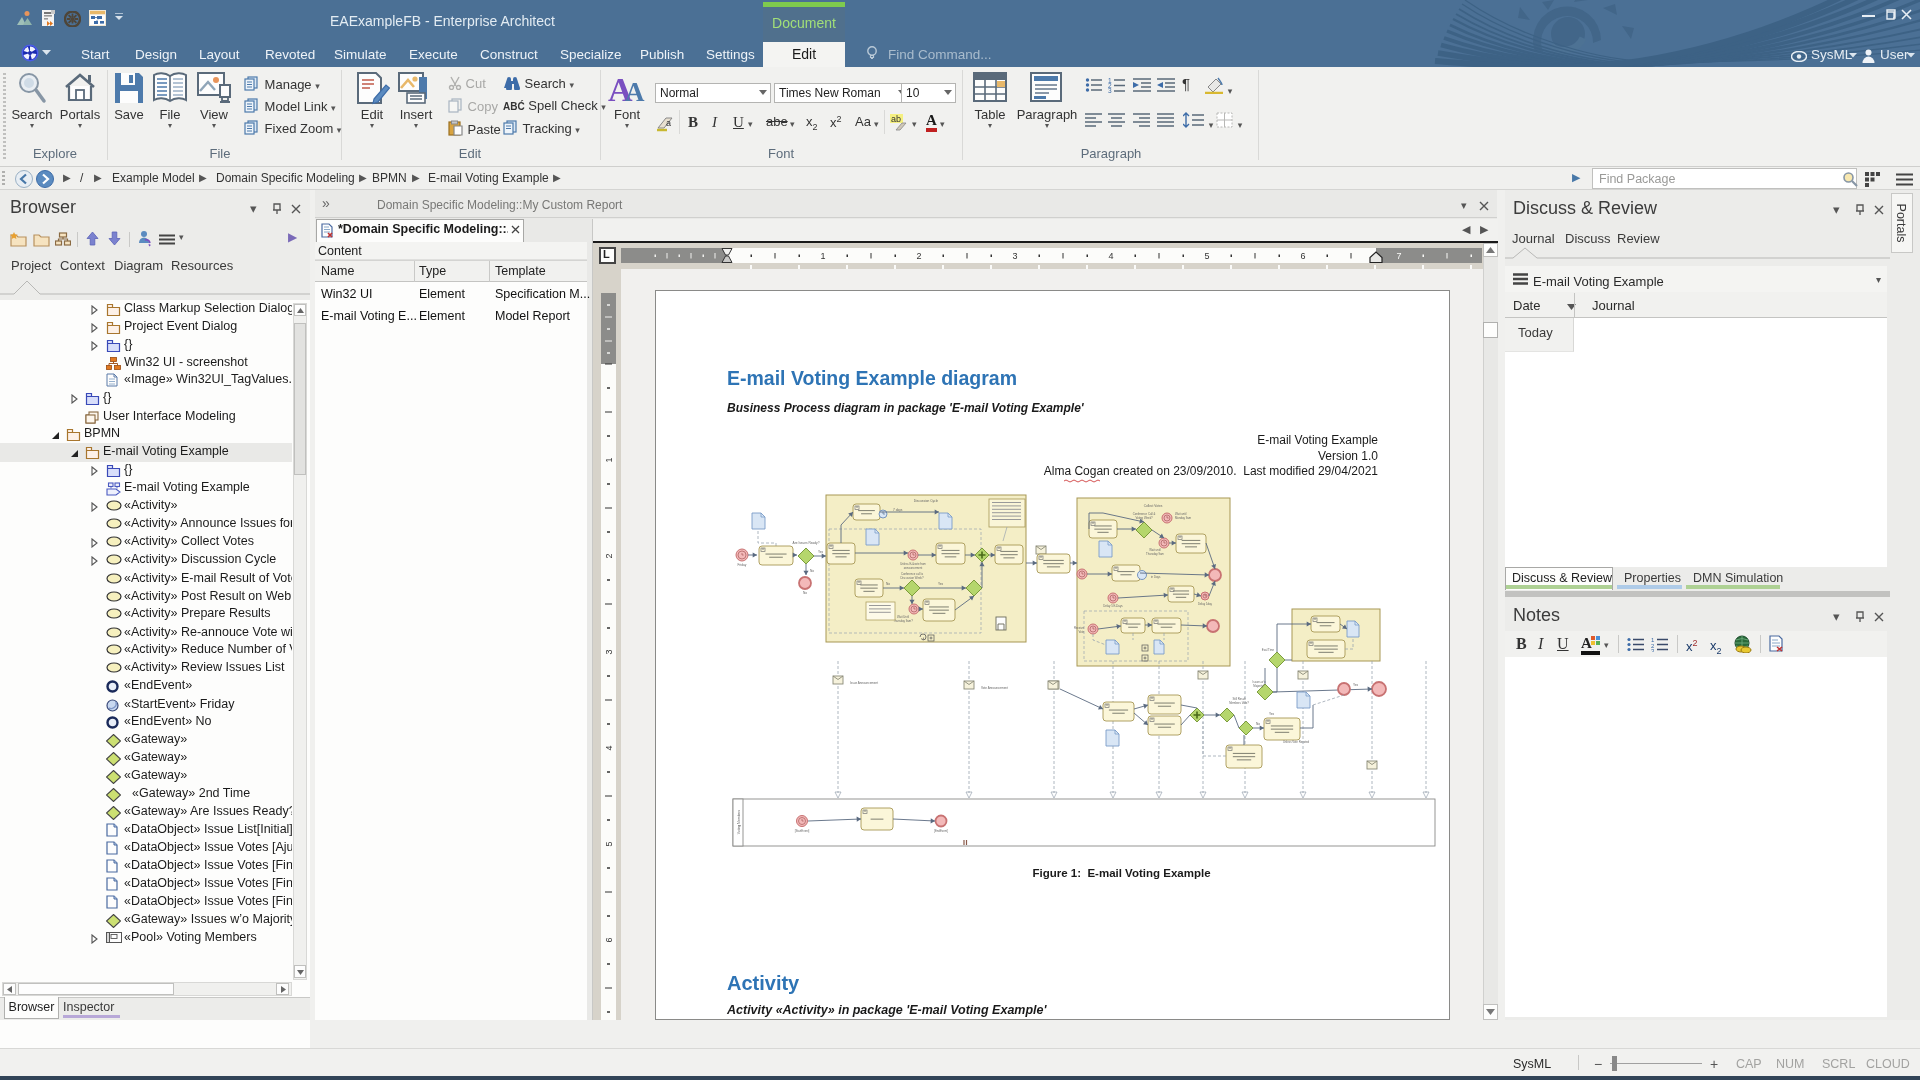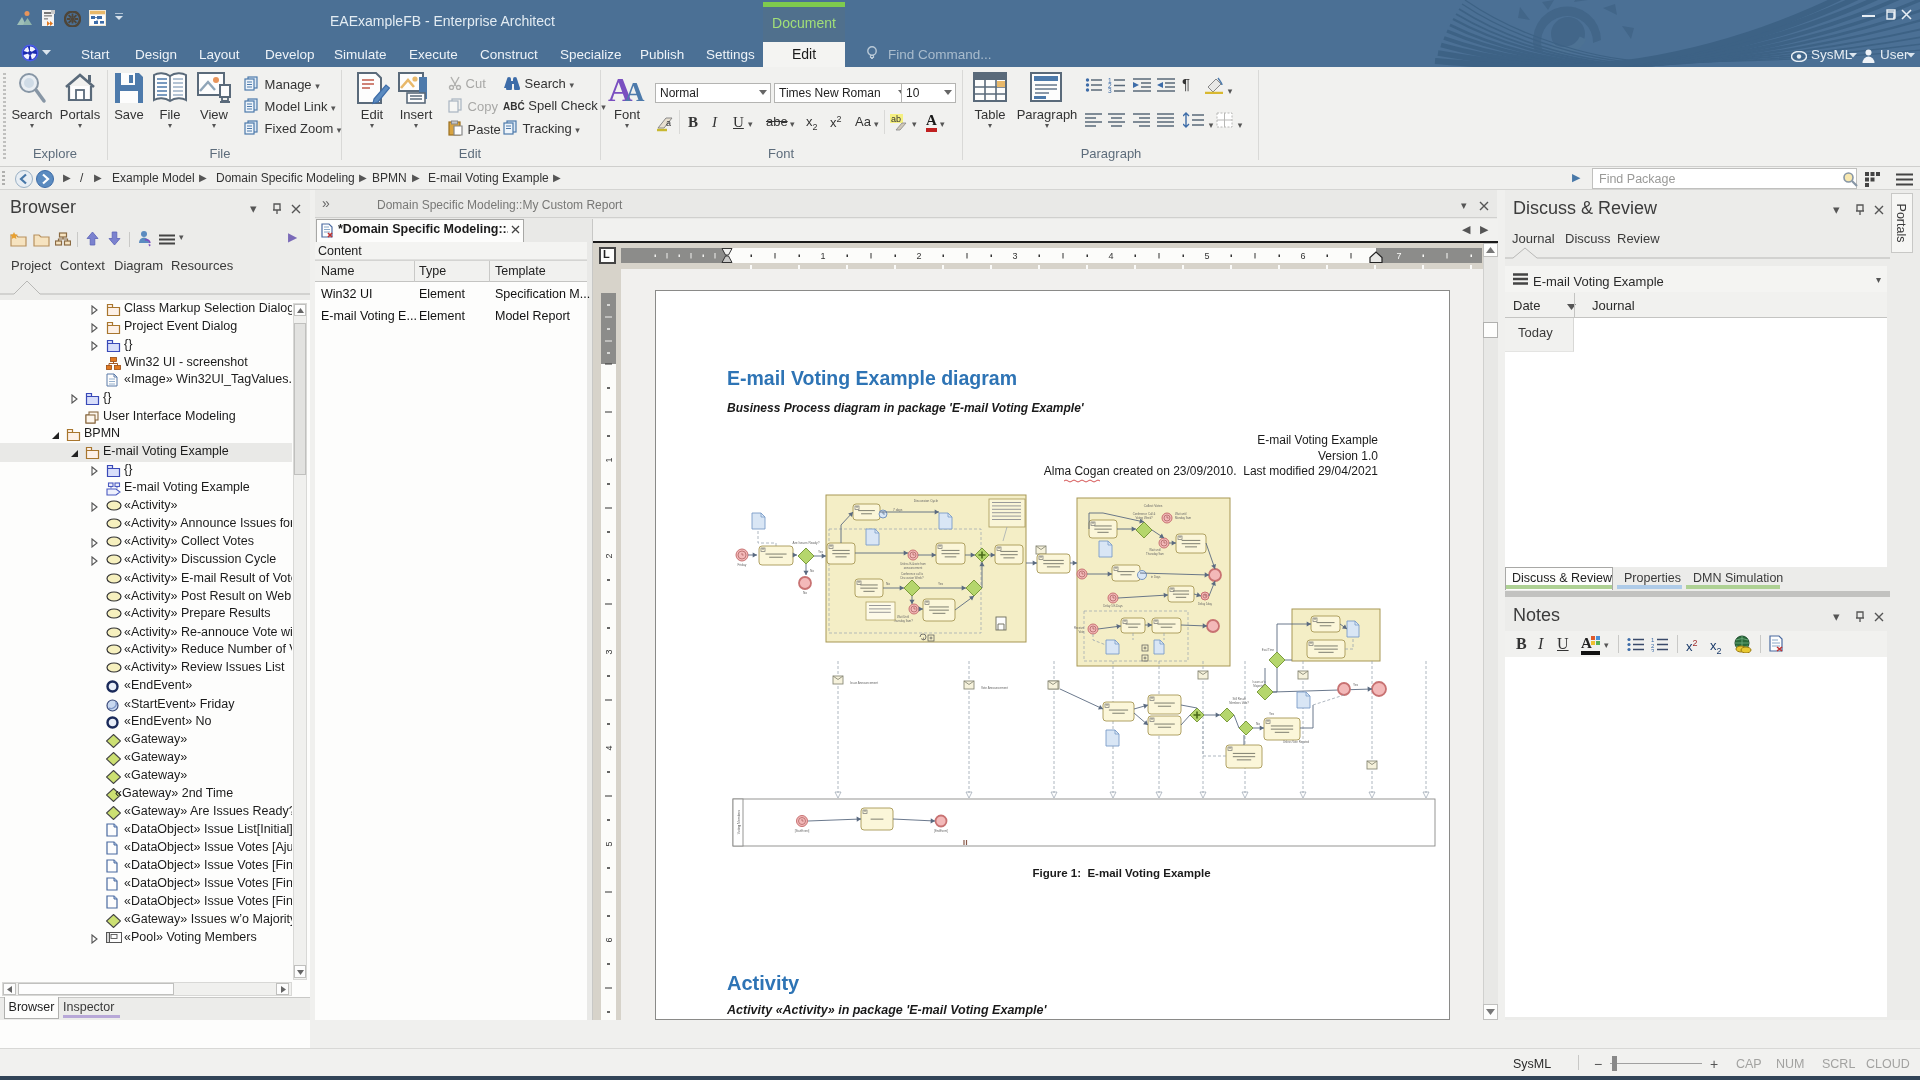--- a/index.html
+++ b/index.html
@@ -120,21 +120,21 @@
           <path d="M2.8,7 a6.5,6.5 0 0 1 4,-4.3 L9,9 z"></path>
         </g>
         <circle cx="9" cy="9" r="2" fill="#1a2ab0"></circle>
       </svg>
     <svg class="abs" style="left:42px;top:50px" width="9" height="6" viewBox="0 0 9 6">
         <path d="M0,0 l4.5,5 L9,0 z" fill="#dbe5ee"></path>
       </svg>
     <div class="menuitem" style="left:81px">Start</div>
     <div class="menuitem" style="left:135px">Design</div>
     <div class="menuitem" style="left:199px">Layout</div>
-    <div class="menuitem" style="left:265px">Develop</div>
+    <div class="menuitem" style="left:265px">Revoted</div>
     <div class="menuitem" style="left:334px">Simulate</div>
     <div class="menuitem" style="left:409px">Execute</div>
     <div class="menuitem" style="left:480px">Construct</div>
     <div class="menuitem" style="left:560px">Specialize</div>
     <div class="menuitem" style="left:640px">Publish</div>
     <div class="menuitem" style="left:706px">Settings</div>
     <div id="doctab">
         <div class="bar"></div>
         <div class="lbl">Document</div>
       </div>
@@ -725,21 +725,21 @@
 <div class="trow" style="top:577px">
           <span class="abs" style="left:106px;top:3px"><svg width="15" height="14" viewBox="0 0 15 14">
               <path d="M7.5,0.5 L14.5,7 L7.5,13.5 L0.5,7 z" fill="#cce072" stroke="#444" stroke-width="1.1"></path>
             </svg></span>
           <span class="abs" style="left:124px;top:1px">«Gateway»</span>
         </div>
 <div class="trow" style="top:595px">
           <span class="abs" style="left:106px;top:3px"><svg width="15" height="14" viewBox="0 0 15 14">
               <path d="M7.5,0.5 L14.5,7 L7.5,13.5 L0.5,7 z" fill="#cce072" stroke="#444" stroke-width="1.1"></path>
             </svg></span>
-          <span class="abs" style="left:115px;top:1px">«Gateway» 2nd Time</span>
+          <span class="abs" style="left:132px;top:1px">«Gateway» 2nd Time</span>
         </div>
 <div class="trow" style="top:613px">
           <span class="abs" style="left:106px;top:3px"><svg width="15" height="14" viewBox="0 0 15 14">
               <path d="M7.5,0.5 L14.5,7 L7.5,13.5 L0.5,7 z" fill="#cce072" stroke="#444" stroke-width="1.1"></path>
             </svg></span>
           <span class="abs" style="left:124px;top:1px">«Gateway» Are Issues Ready?</span>
         </div>
 <div class="trow" style="top:631px">
           <span class="abs" style="left:106px;top:2px"><svg width="12" height="14" viewBox="0 0 12 14">
               <path d="M1,1 h7 l3,3 v9 h-10 z" fill="#fdfdfd" stroke="#4a6aa0" stroke-width="1.2"></path>

